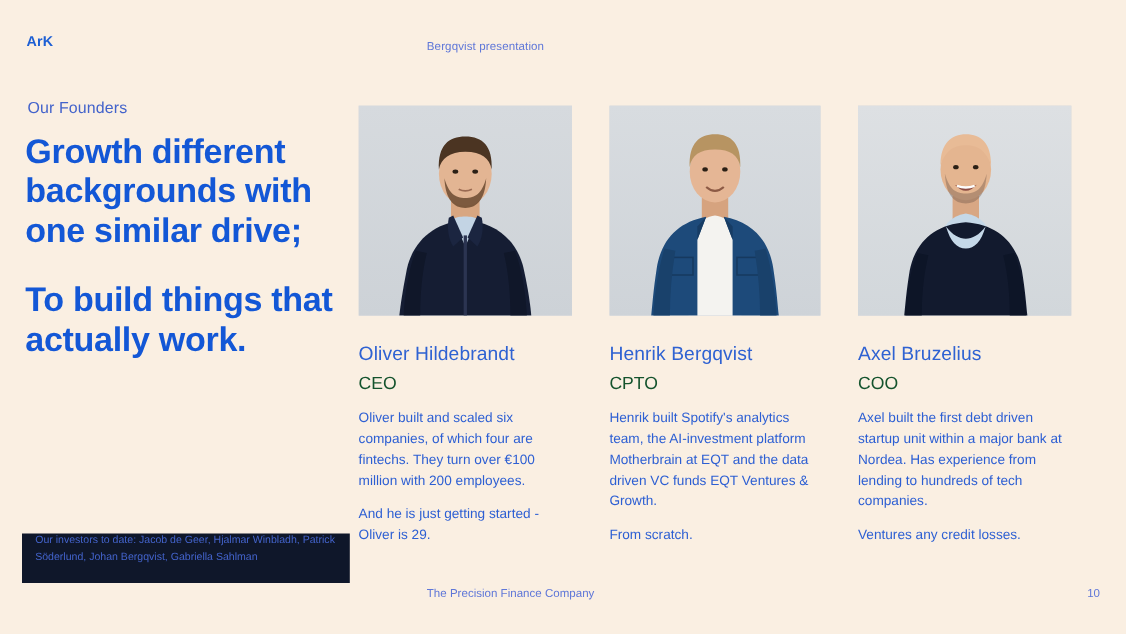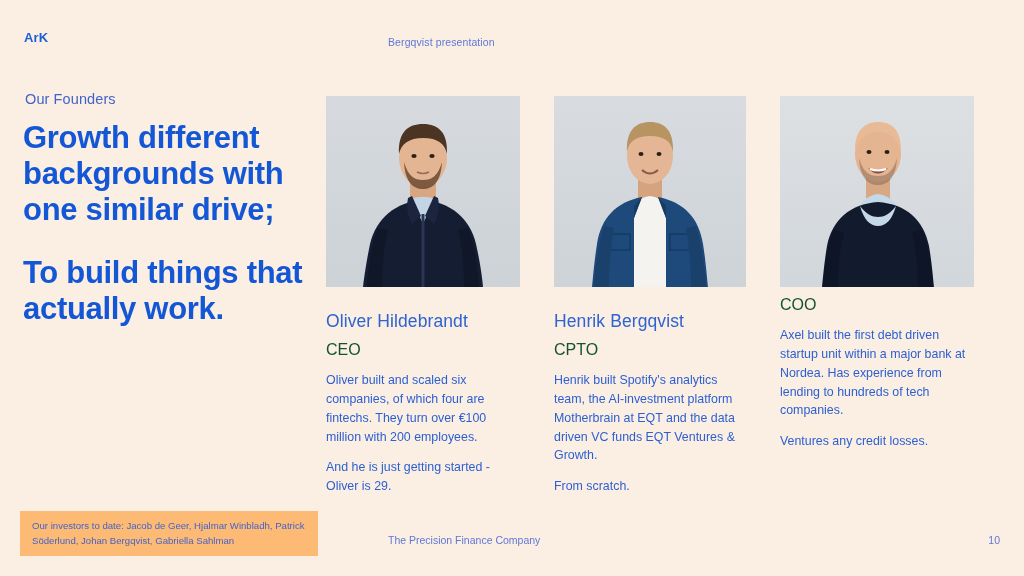--- a/index.html
+++ b/index.html
@@ -30,24 +30,24 @@
   }
   .headline {
     position:absolute; left:23px; top:120px; width:300px;
     font-size:31px; line-height:1.16; font-weight:bold;
     color:#1357d6; letter-spacing:-.3px;
   }
   .headline .gap { display:block; height:27px; }
 
   
   .investors-box {
-    position:absolute; left:20px; top:511px;
+    position:absolute; left:20px; top:485px;
     width:298px; height:45px;
-    background:#fdba74;
-    display:flex; align-items:center;
+    background:#0f172a;
+    display:flex; align-items:flex-start;
     padding:0 12px;
   }
   .investors-text {
     font-size:9.6px; line-height:1.55; color:#4363cb;
   }
 
   
   .founders { position:absolute; left:326px; top:92px; width:650px; }
   .col { position:absolute; top:4px; width:194px; }
   .col-0 { left:0px; }
@@ -224,20 +224,21 @@
         <ellipse cx="89" cy="56" rx="2.5" ry="1.9" fill="#2b2016"></ellipse>
         <ellipse cx="107" cy="56" rx="2.5" ry="1.9" fill="#2b2016"></ellipse>
 
         <path d="M88 72 Q98 83 108 72 Q98 78 88 72 Z" fill="#8a4a42"></path>
         <path d="M90 73 Q98 76 106 73" stroke="#fdfdfd" stroke-width="2.2" fill="none"></path>
 
         <path d="M54 134 C47 152 44 172 43 191 L58 191 C58 170 60 152 64 136 Z" fill="#0d1527"></path>
         <path d="M142 134 C149 152 152 172 153 191 L138 191 C138 170 136 152 132 136 Z" fill="#0d1527"></path>
       </svg>
     </div>
+    <div class="f-name">Axel Bruzelius</div>
     <div class="f-role">COO</div>
     <div class="f-body">Axel built the first debt driven startup unit within a major bank at Nordea. Has experience from lending to hundreds of tech companies.</div>
     <div class="f-body2">Ventures any credit losses.</div>
   </div>
 
 </div>
 
 <div class="footer-text">The Precision Finance Company</div>
 <div class="page-num">10</div>
 

